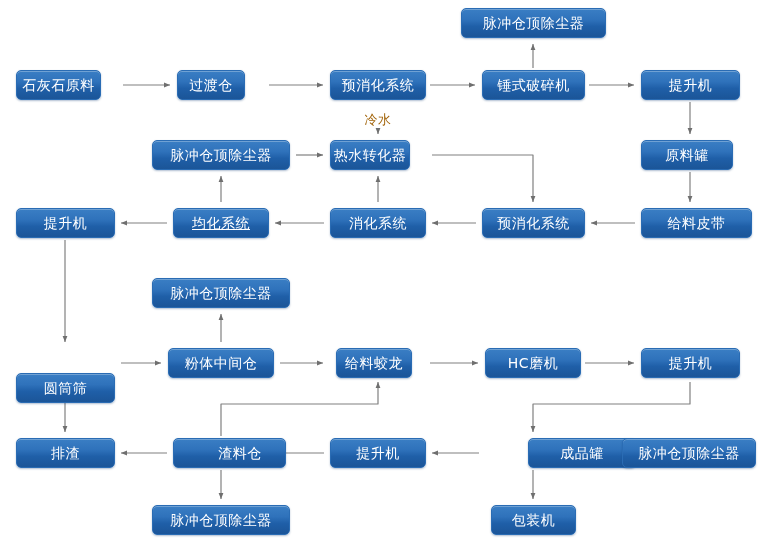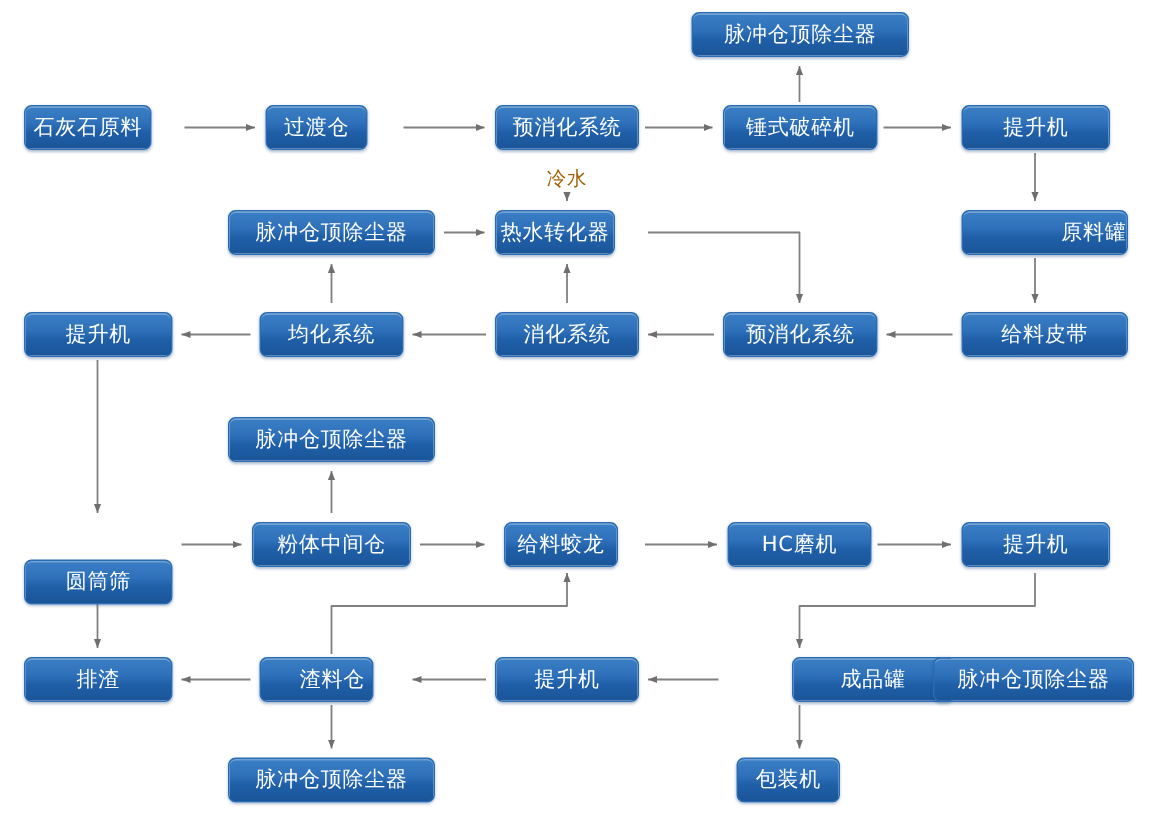--- a/index.html
+++ b/index.html
@@ -99,39 +99,39 @@
       </g>
   </svg>
 
   <div id="node-layer">
       <div class="node" style="left: 16px; top: 70px; width: 85px;">石灰石原料</div>
       <div class="node" style="left: 177px; top: 70px; width: 68px;">过渡仓</div>
       <div class="node" style="left: 330px; top: 70px; width: 96px;">预消化系统</div>
       <div class="node" style="left: 482px; top: 70px; width: 103px;">锤式破碎机</div>
       <div class="node" style="left: 641px; top: 70px; width: 99px;">提升机</div>
       <div class="node" style="left: 461px; top: 8px; width: 145px;">脉冲仓顶除尘器</div>
-      <div class="node" style="left: 641px; top: 140px; width: 111px; text-align: right;">原料罐</div>
+      <div class="node" style="left: 641px; top: 140px; width: 92px;">原料罐</div>
       <div class="node" style="left: 330px; top: 140px; width: 80px;">热水转化器</div>
       <div class="node" style="left: 152px; top: 140px; width: 138px;">脉冲仓顶除尘器</div>
       <div class="node" style="left: 641px; top: 208px; width: 111px;">给料皮带</div>
       <div class="node" style="left: 482px; top: 208px; width: 103px;">预消化系统</div>
       <div class="node" style="left: 330px; top: 208px; width: 96px;">消化系统</div>
-      <div class="node" style="left: 173px; top: 208px; width: 96px;">均化系统</div>
+      <div class="node" style="left: 173px; top: 208px; width: 96px; text-decoration: underline;">均化系统</div>
       <div class="node" style="left: 16px; top: 208px; width: 99px;">提升机</div>
       <div class="node" style="left: 152px; top: 278px; width: 138px;">脉冲仓顶除尘器</div>
       <div class="node" style="left: 16px; top: 348px; width: 99px; margin-top: 25px;">圆筒筛</div>
       <div class="node" style="left: 168px; top: 348px; width: 106px;">粉体中间仓</div>
       <div class="node" style="left: 336px; top: 348px; width: 76px;">给料蛟龙</div>
       <div class="node" style="left: 485px; top: 348px; width: 96px;">HC磨机</div>
       <div class="node" style="left: 641px; top: 348px; width: 99px;">提升机</div>
       <div class="node" style="left: 16px; top: 438px; width: 99px;">排渣</div>
-      <div class="node" style="left: 173px; top: 438px; width: 76px; padding-left: 21px;">渣料仓</div>
+      <div class="node" style="left: 173px; top: 438px; width: 113px; padding-left: 21px;">渣料仓</div>
       <div class="node" style="left: 330px; top: 438px; width: 96px;">提升机</div>
       <div class="node" style="left: 485px; top: 438px; width: 108px; margin-left: 43px;">成品罐</div>
       <div class="node" style="left: 622px; top: 438px; width: 134px;">脉冲仓顶除尘器</div>
       <div class="node" style="left: 152px; top: 505px; width: 138px;">脉冲仓顶除尘器</div>
-      <div class="node" style="left: 491px; top: 505px; width: 69px;">包装机</div>
+      <div class="node" style="left: 491px; top: 505px; width: 85px;">包装机</div>
     </div>
   <div id="annotation-layer">
       <div class="note-label" style="left: 355px; top: 112px; width: 46px;">冷水</div>
     </div>
 
 </div>
 
 </body></html>

